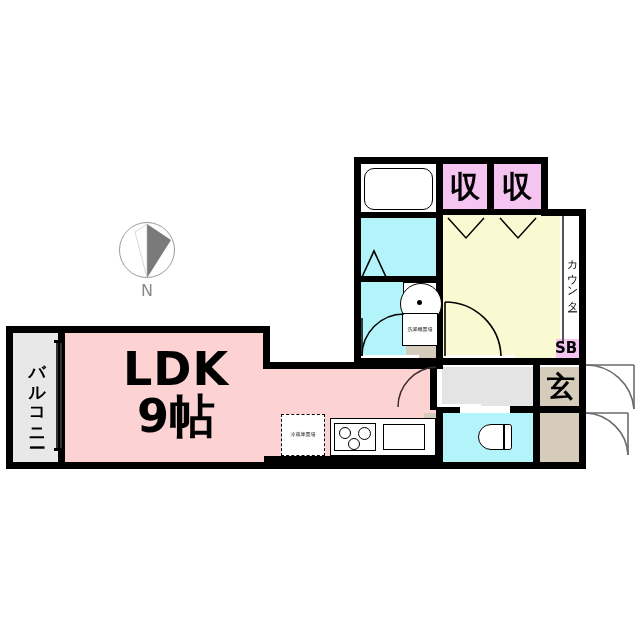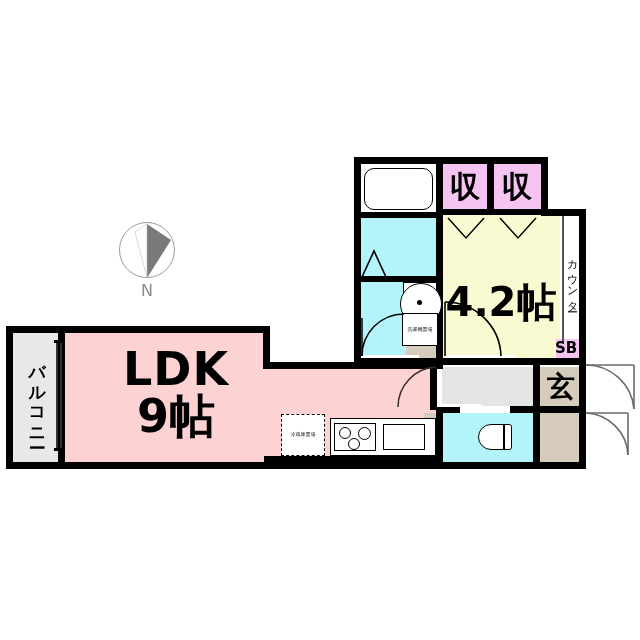--- a/index.html
+++ b/index.html
@@ -202,21 +202,20 @@
   <div class="thinline" style="left:56px;top:394px;width:2px;height:56px;background:#333;"></div>
   <div class="thinline" style="left:60px;top:394px;width:2px;height:56px;background:#333;"></div>
   <div class="thinline" style="left:54px;top:340px;width:10px;height:3px;background:#000;"></div>
   <div class="thinline" style="left:54px;top:448px;width:10px;height:3px;background:#000;"></div>
 
   <div class="thinline" style="left:437px;top:404px;width:44px;height:3px;background:#fff;"></div>
 
   <div class="lbl t-ldk" style="left:116px;top:345px;width:120px;height:48px;">LDK</div>
   <div class="lbl t-ldk2" style="left:116px;top:392px;width:120px;height:48px;">9帖</div>
 
-  <div class="lbl t-room2" style="left:442px;top:280px;width:118px;height:44px;">4.2帖</div>
 
   <div class="lbl t-closet" style="left:442px;top:165px;width:46px;height:44px;">収</div>
   <div class="lbl t-closet" style="left:494px;top:165px;width:46px;height:44px;">収</div>
 
   <div class="lbl t-ent" style="left:539px;top:368px;width:44px;height:38px;">玄</div>
 
 
   <div class="lbl t-sb" style="left:556px;top:340px;width:20px;height:18px;">SB</div>
 
   <div class="lbl" style="left:14px;top:336px;width:46px;height:122px;">

